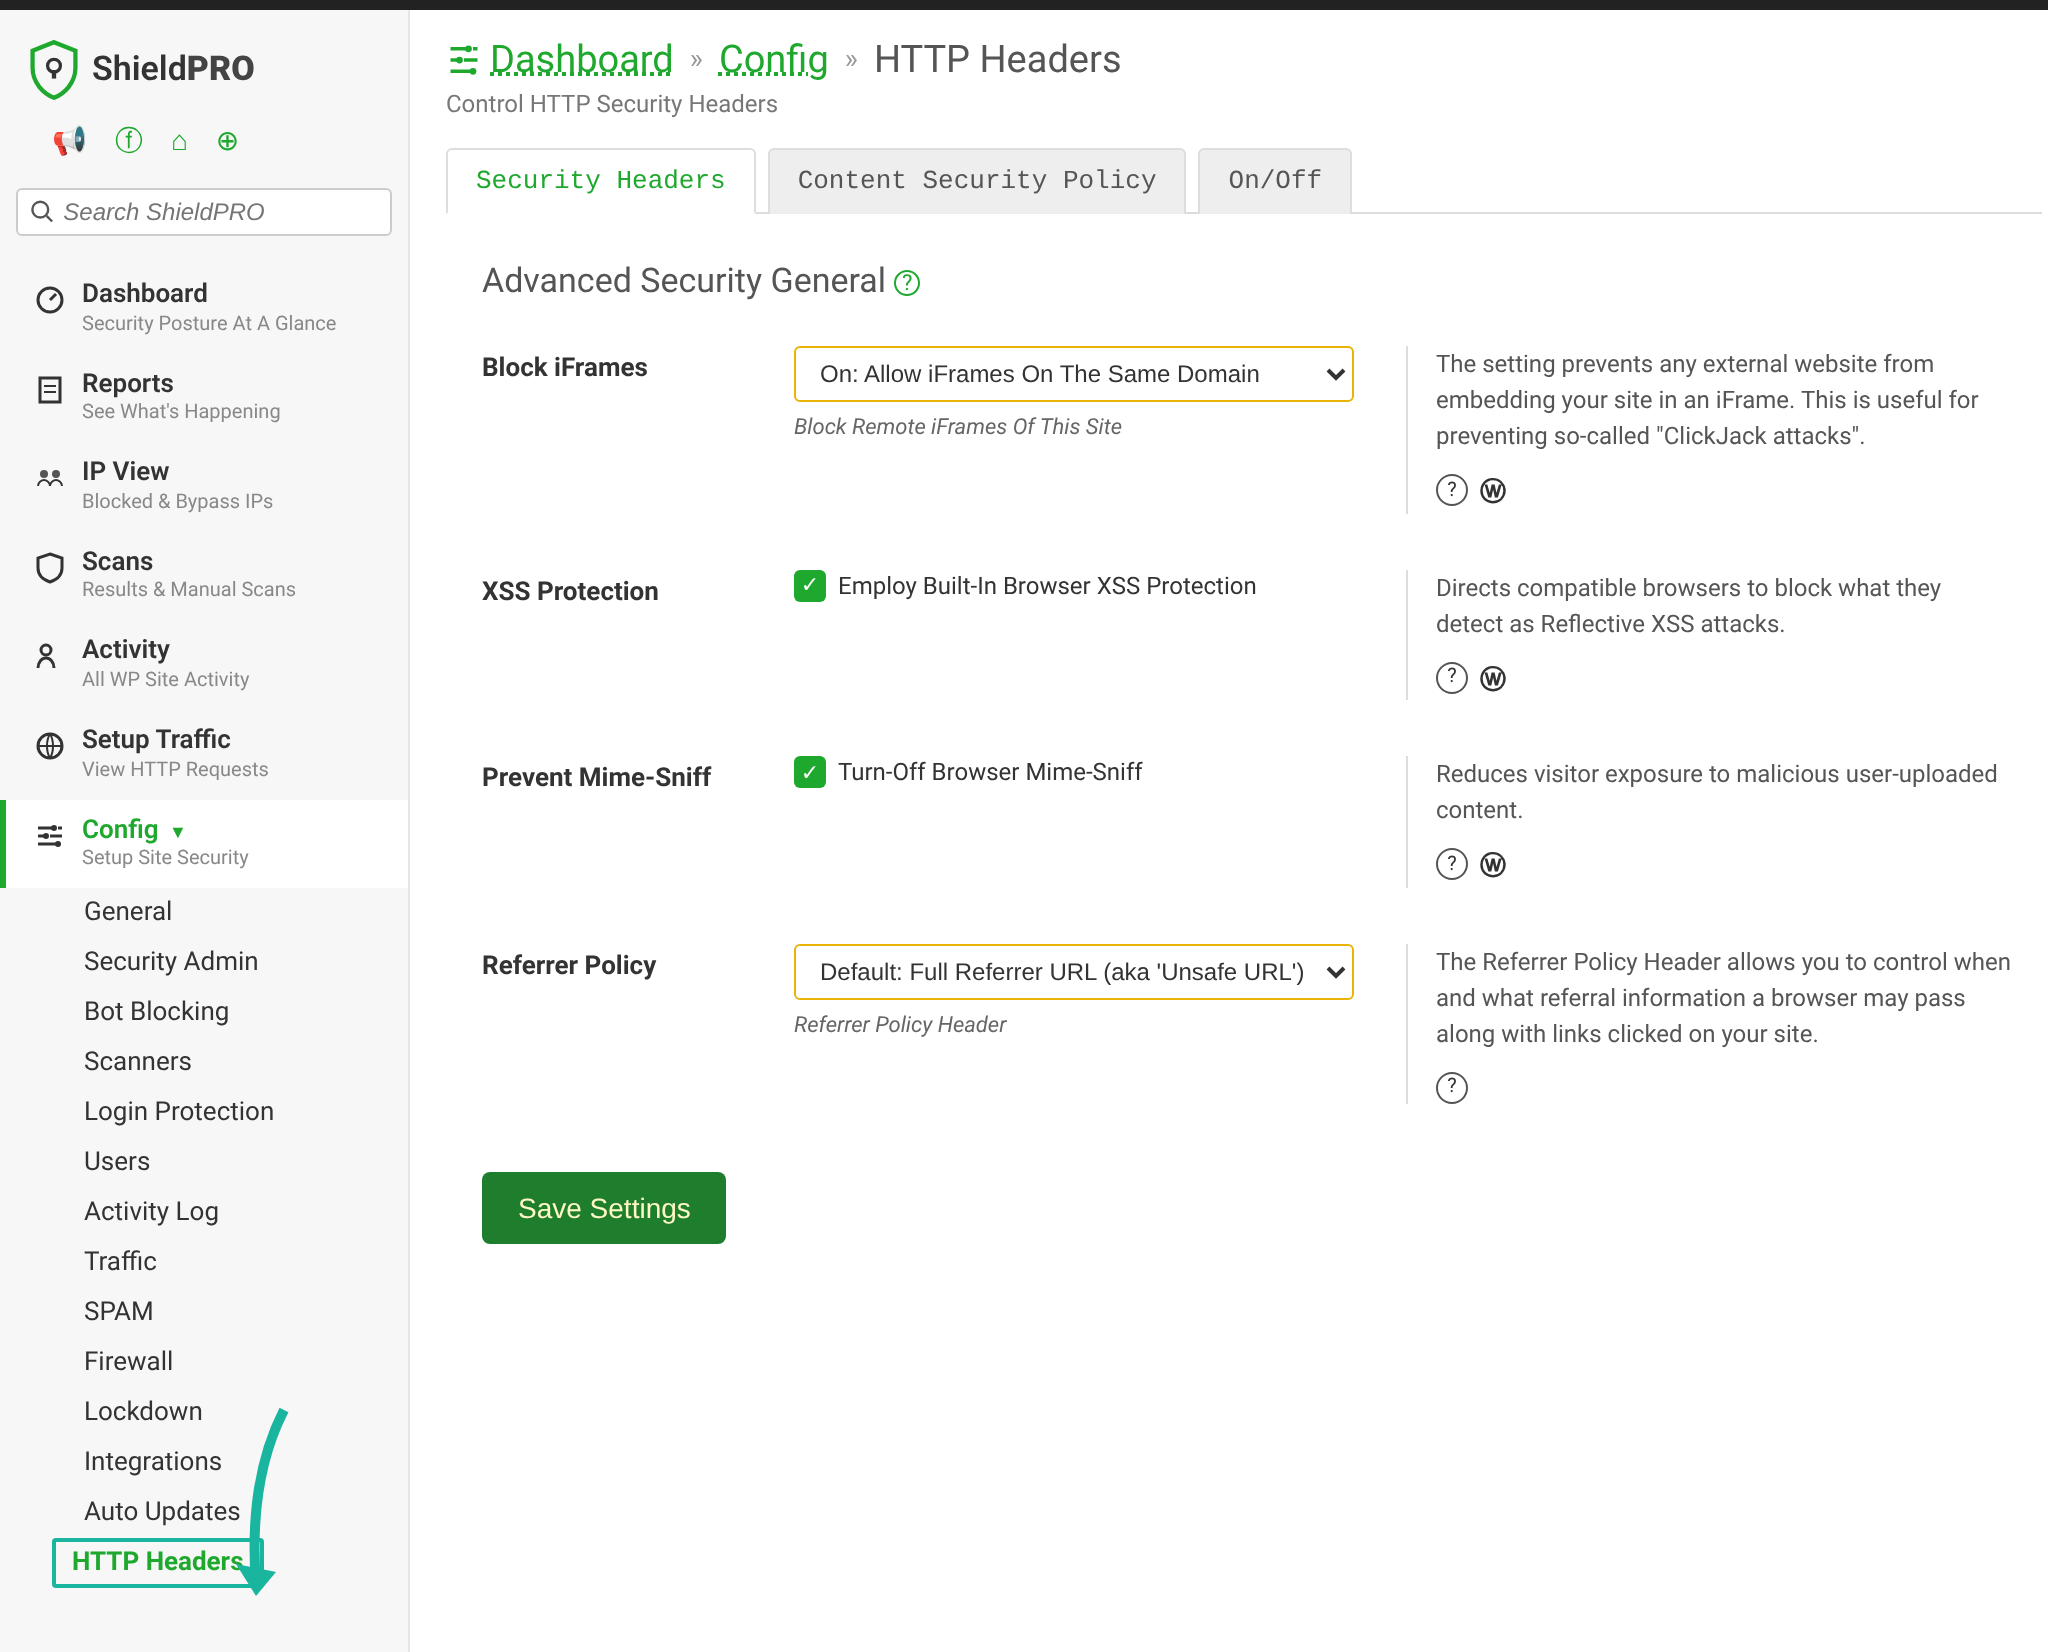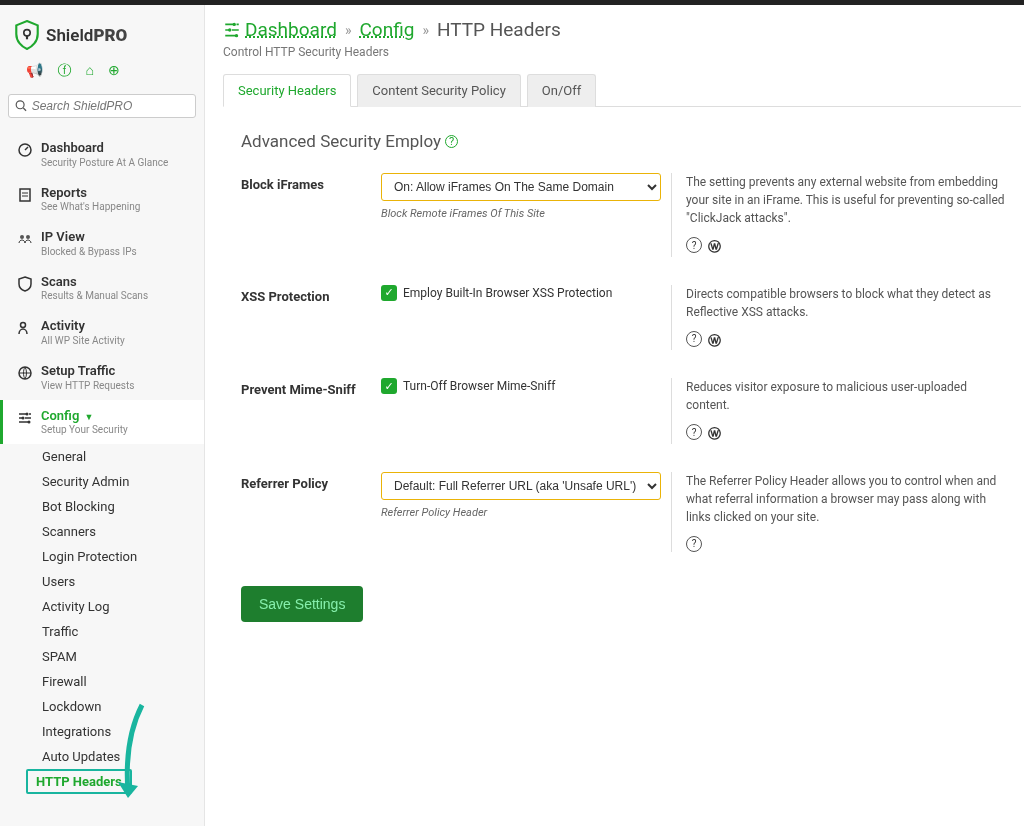--- a/index.html
+++ b/index.html
@@ -28,39 +28,39 @@
 .subnav { padding-left: 34px; }
 .subnav-item { padding: 5px 8px; font-size: 13px; color: #333; cursor: pointer; }
 .subnav-item.active { color: #1fa82e; font-weight: 700; border: 2px solid #19b59f; border-radius: 2px; display: inline-block; padding: 3px 8px; margin-left: -8px; }
 .main { flex: 1; padding: 18px 0 0 18px; overflow: hidden; position: relative; }
 .breadcrumb { display: flex; align-items: center; gap: 8px; font-size: 19px; margin-bottom: 4px; }
 .breadcrumb .bc-link { color: #1fa82e; text-decoration: underline dotted; cursor: pointer; display: flex; align-items: center; gap: 4px; }
 .breadcrumb .sep { color: #999; font-size: 14px; }
 .breadcrumb .bc-current { color: #555; }
 .bc-icon { width: 18px; height: 18px; fill: #1fa82e; }
 .page-sub { font-size: 12px; color: #777; margin-bottom: 14px; }
-.tabs { display: flex; gap: 6px; border-bottom: 1px solid #ddd; margin-right: 3px; }
+.tabs { display: flex; gap: 6px; border-bottom: 1px solid #ddd; margin-right: 3px; font-family: Liberation Mono, monospace; }
 .tab { padding: 8px 14px; background: #eee; border: 1px solid #ddd; border-bottom: none; font-size: 13px; color: #555; cursor: pointer; border-radius: 3px 3px 0 0; position: relative; top: 1px; }
 .tab.active { background: #fff; color: #1fa82e; border-bottom: 1px solid #fff; }
 .content { padding: 24px 18px 18px 18px; }
 .section-title { font-size: 17px; color: #555; font-weight: 400; margin-bottom: 22px; display: flex; align-items: center; gap: 4px; }
 .help-sup { color: #1fa82e; font-size: 11px; border: 1px solid #1fa82e; border-radius: 50%; width: 13px; height: 13px; display: inline-flex; align-items: center; justify-content: center; }
-.setting-row { display: flex; gap: 10px; margin-bottom: 28px; align-items: flex-start; }
+.setting-row { display: flex; gap: 26px; margin-bottom: 28px; align-items: flex-start; }
 .setting-label { width: 130px; font-size: 13px; font-weight: 700; color: #333; padding-top: 4px; }
 .setting-control { width: 280px; }
 .setting-control select { width: 100%; padding: 5px 8px; border: 1px solid #eab308; border-radius: 3px; font-size: 12px; color: #333; background: #fff; }
 .setting-control .hint { font-size: 11px; font-style: italic; color: #666; margin-top: 6px; }
 .checkbox-row { display: flex; align-items: center; gap: 6px; }
 .checkbox-row .cb { width: 16px; height: 16px; background: #1fa82e; border-radius: 3px; display: flex; align-items: center; justify-content: center; color: #fff; font-size: 11px; }
 .checkbox-row .cb-label { font-size: 12px; color: #333; }
 .setting-desc { flex: 1; border-left: 1px solid #ddd; padding-left: 14px; font-size: 12px; color: #555; line-height: 1.5; }
 .desc-icons { margin-top: 10px; display: flex; gap: 6px; font-size: 14px; color: #333; }
 .icon-circle { width: 16px; height: 16px; border: 1px solid #555; border-radius: 50%; display: inline-flex; align-items: center; justify-content: center; font-size: 10px; cursor: pointer; }
 .wp-icon { font-weight: 700; font-size: 13px; }
-.save-btn { background: #1e7e2e; color: #86efac; border: none; padding: 10px 18px; border-radius: 4px; font-size: 14px; cursor: pointer; margin-top: 6px; }
+.save-btn { background: #1e7e2e; color: #fef9c3; border: none; padding: 10px 18px; border-radius: 4px; font-size: 14px; cursor: pointer; margin-top: 6px; }
 .arrow-annotation { position: absolute; left: 114px; top: 700px; pointer-events: none; }
 </style>
 </head>
 <body>
 
 <div class="app">
   <div class="topbar"></div>
 
   <aside class="sidebar">
     <div class="logo">
@@ -147,21 +147,21 @@
         </div>
         <div class="nav-item active">
     <svg class="nav-icon" viewBox="0 0 16 16">
             <path d="M2 4h8M12 4h2M2 8h4M8 8h6M2 12h10M14 12h0" stroke="currentColor" stroke-width="1.5"></path>
             <circle cx="10" cy="4" r="1.5" fill="currentColor"></circle>
             <circle cx="6" cy="8" r="1.5" fill="currentColor"></circle>
             <circle cx="12" cy="12" r="1.5" fill="currentColor"></circle>
           </svg>
     <div>
       <div class="nav-label">Config <span class="caret">▼</span></div>
-      <div class="nav-sub">Setup Your Security</div>
+      <div class="nav-sub">Setup Site Security</div>
     </div>
         </div>
         <div class="subnav"><div class="subnav-item">General</div><div class="subnav-item">Security Admin</div><div class="subnav-item">Bot Blocking</div><div class="subnav-item">Scanners</div><div class="subnav-item">Login Protection</div><div class="subnav-item">Users</div><div class="subnav-item">Activity Log</div><div class="subnav-item">Traffic</div><div class="subnav-item">SPAM</div><div class="subnav-item">Firewall</div><div class="subnav-item">Lockdown</div><div class="subnav-item">Integrations</div><div class="subnav-item">Auto Updates</div><div class="subnav-item active">HTTP Headers</div></div>
       </nav>
   </aside>
 
   <main class="main">
     <div class="breadcrumb">
       <span class="bc-link">
         <svg class="bc-icon" viewBox="0 0 16 16">
@@ -180,21 +180,21 @@
     <div class="page-sub">Control HTTP Security Headers</div>
 
     <div class="tabs" id="tab-bar">
         <div class="tab active">Security Headers</div>
         <div class="tab">Content Security Policy</div>
         <div class="tab">On/Off</div>
       </div>
 
     <div class="content">
       <h2 class="section-title">
-        <span>Advanced Security Employ</span>
+        <span>Advanced Security General</span>
         <span class="help-sup">?</span>
       </h2>
 
       <div class="setting-row">
         <div class="setting-label">Block iFrames</div>
         <div class="setting-control">
           <select><option>On: Allow iFrames On The Same Domain</option></select>
           <div class="hint">Block Remote iFrames Of This Site</div>
         </div>
         <div class="setting-desc">

